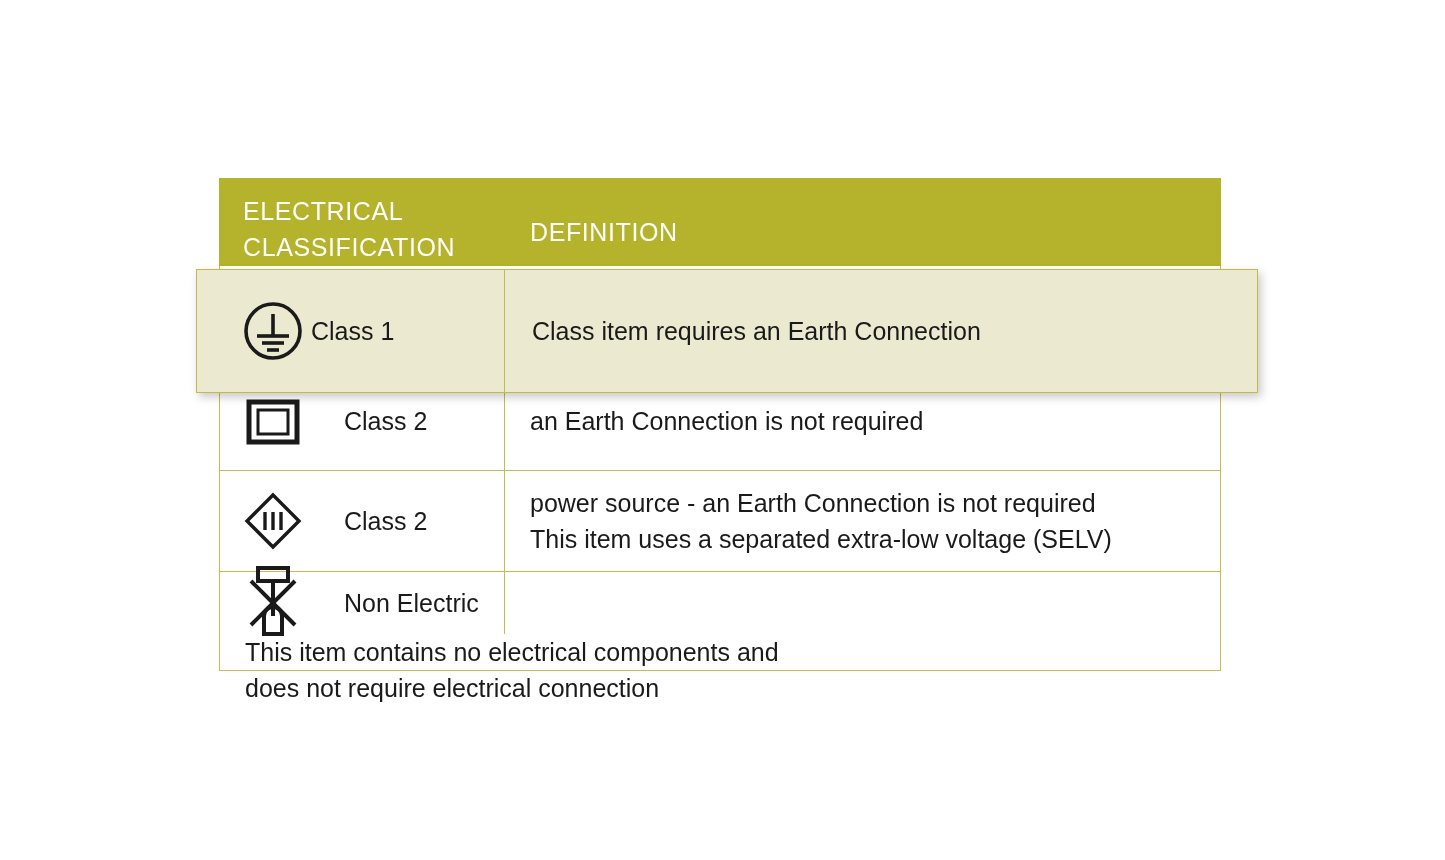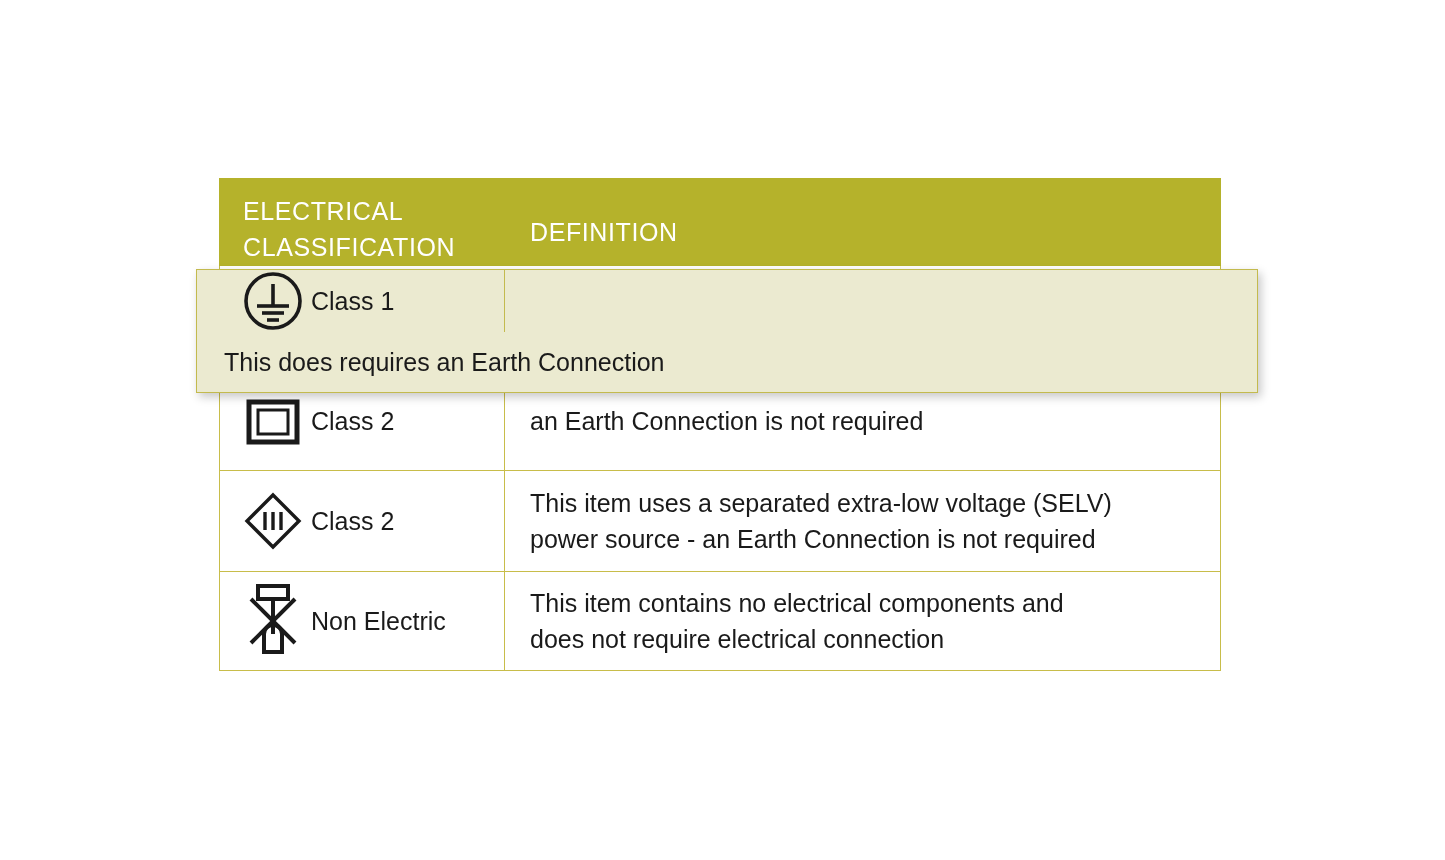--- a/index.html
+++ b/index.html
@@ -69,20 +69,21 @@
   }
   .row:last-child { border-bottom: none; }
 
   .cell-class {
     width: 285px;
     box-sizing: border-box;
     border-right: 1px solid #c8bd4a;
     display: flex;
     align-items: center;
     padding-left: 22px;
+    gap: 33px;
   }
   .cell-def {
     flex: 1;
     box-sizing: border-box;
     display: flex;
     flex-direction: column;
     justify-content: center;
     padding-left: 25px;
   }
   .def-line {
@@ -103,37 +104,36 @@
   .class-label {
     font-size: 25px;
     color: #1a1a1a;
     margin-left: 7px;
     white-space: nowrap;
   }
 
   
   .row-2 { height: 97px; }
   .row-3 { height: 100px; }
-  .row-4 { height: 98px; }
+  .row-4 { height: 98px; flex-direction: column; }
 
   
   #highlight-row {
     position: absolute;
     left: 196px;
     top: 269px;
     width: 1062px;
     height: 124px;
     background: #ebead0;
     border: 1px solid #c3ba4e;
     box-sizing: border-box;
     display: flex;
     align-items: stretch;
     box-shadow: 3px 4px 9px rgba(0,0,0,0.22);
     z-index: 5;
-    flex-direction: column;
   }
   #highlight-row .hl-class {
     width: 308px;
     box-sizing: border-box;
     border-right: 1px solid #c3ba4e;
     display: flex;
     align-items: center;
     padding-left: 45px;
   }
   #highlight-row .hl-def {
@@ -185,22 +185,22 @@
           <svg width="62" height="62" viewBox="0 0 62 62" aria-hidden="true">
             <polygon points="31,5 57,31 31,57 5,31" fill="none" stroke="#1a1a1a" stroke-width="3.4"></polygon>
             <line x1="23" y1="22" x2="23" y2="40" stroke="#1a1a1a" stroke-width="3.4"></line>
             <line x1="31" y1="22" x2="31" y2="40" stroke="#1a1a1a" stroke-width="3.4"></line>
             <line x1="39" y1="22" x2="39" y2="40" stroke="#1a1a1a" stroke-width="3.4"></line>
           </svg>
         </div>
         <span class="class-label">Class 2</span>
       </div>
       <div class="cell-def">
+        <span class="def-line">power source - an Earth Connection is not required</span>
         <span class="def-line">This item uses a separated extra-low voltage (SELV)</span>
-        <span class="def-line">power source - an Earth Connection is not required</span>
       </div>
     </div>
 
     <div class="row row-4">
       <div class="cell-class">
         <div class="icon-box">
           <svg width="62" height="80" viewBox="0 0 62 80" aria-hidden="true">
             <rect x="16" y="5" width="30" height="13" fill="none" stroke="#1a1a1a" stroke-width="4"></rect>
             <line x1="31" y1="18" x2="31" y2="53" stroke="#1a1a1a" stroke-width="4"></line>
             <path d="M22 53 h18 v18 a9 9 0 0 1 -18 0 z" transform="rotate(180 31 62)" fill="none" stroke="#1a1a1a" stroke-width="4"></path>
@@ -226,15 +226,15 @@
         <circle cx="31" cy="31" r="27" fill="none" stroke="#1a1a1a" stroke-width="3.6"></circle>
         <line x1="31" y1="14" x2="31" y2="36" stroke="#1a1a1a" stroke-width="3.6"></line>
         <line x1="15" y1="36" x2="47" y2="36" stroke="#1a1a1a" stroke-width="3.6"></line>
         <line x1="20" y1="43" x2="42" y2="43" stroke="#1a1a1a" stroke-width="3.6"></line>
         <line x1="25" y1="50" x2="37" y2="50" stroke="#1a1a1a" stroke-width="3.6"></line>
       </svg>
     </div>
     <span class="class-label">Class 1</span>
   </div>
   <div class="hl-def">
-    <span class="def-line">This does requires an Earth Connection</span>
+    <span class="def-line">Class item requires an Earth Connection</span>
   </div>
 </div>
 
 </body></html>

